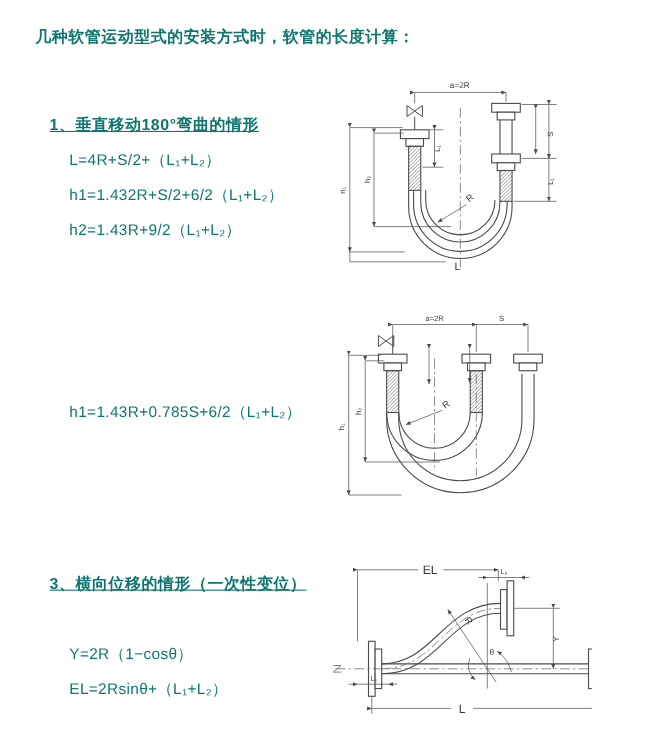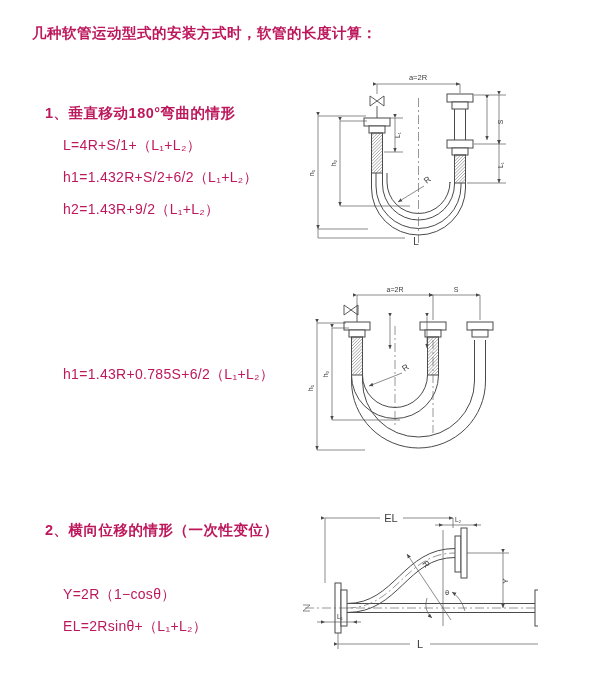--- a/index.html
+++ b/index.html
@@ -1,43 +1,43 @@
 <!DOCTYPE html>
 <html><head>
 <meta charset="utf-8">
 <style>
   html,body{margin:0;padding:0;background:#ffffff;}
   #page{position:relative;width:538px;height:675px;background:#ffffff;overflow:hidden;
-        font-family:"Liberation Sans","DejaVu Sans",sans-serif;color:#be185d;}
+        font-family:"Liberation Sans","DejaVu Sans",sans-serif;color:#0f766e;}
   .title{position:absolute;left:32px;top:24px;font-size:14.5px;font-weight:700;letter-spacing:.5px;}
-  .sec-heading{position:absolute;font-size:14.5px;font-weight:700;letter-spacing:.5px;}
+  .sec-heading{position:absolute;font-size:14.5px;font-weight:700;letter-spacing:.5px;text-decoration:underline;}
   .formula{position:absolute;font-size:14px;font-weight:400;letter-spacing:.3px;}
   .diagram{position:absolute;}
   svg text{font-family:"Liberation Sans","DejaVu Sans",sans-serif;fill:#3a3a3a;}
   svg .ln{stroke:#4a4a4a;stroke-width:1;fill:none;}
   svg .thin{stroke:#5a5a5a;stroke-width:.7;fill:none;}
   svg .dash{stroke:#6a6a6a;stroke-width:.7;fill:none;stroke-dasharray:9 3 2 3;}
   svg .rect{stroke:#4a4a4a;stroke-width:1;fill:#ffffff;}
   svg .valve{stroke:#4a4a4a;stroke-width:.9;fill:none;}
 </style>
 </head>
 <body>
 
 <div id="page">
 
   <div class="title">几种软管运动型式的安装方式时，软管的长度计算：</div>
 
   <div class="sec-heading" style="left:45px;top:104px">1、垂直移动180°弯曲的情形</div>
-  <div class="formula" style="left:63px;top:137px">L=4R+S/1+（L₁+L₂）</div>
+  <div class="formula" style="left:63px;top:137px">L=4R+S/2+（L₁+L₂）</div>
   <div class="formula" style="left:63px;top:169px">h1=1.432R+S/2+6/2（L₁+L₂）</div>
   <div class="formula" style="left:63px;top:201px">h2=1.43R+9/2（L₁+L₂）</div>
 
   <div class="formula" style="left:63px;top:366px">h1=1.43R+0.785S+6/2（L₁+L₂）</div>
 
-  <div class="sec-heading" style="left:45px;top:521px">2、横向位移的情形（一次性变位）</div>
+  <div class="sec-heading" style="left:45px;top:521px">3、横向位移的情形（一次性变位）</div>
   <div class="formula" style="left:63px;top:586px">Y=2R（1−cosθ）</div>
   <div class="formula" style="left:63px;top:618px">EL=2Rsinθ+（L₁+L₂）</div>
 
   <svg class="diagram" style="left:310px;top:68px" width="290" height="200" viewBox="0 0 290 200">
     <defs>
       <marker id="ar1" viewBox="0 0 8 8" refX="7" refY="4" markerWidth="7" markerHeight="7" orient="auto">
         <path d="M0,1 L7,4 L0,7 Z" fill="#4a4a4a"></path>
       </marker>
     </defs>
     <g>

